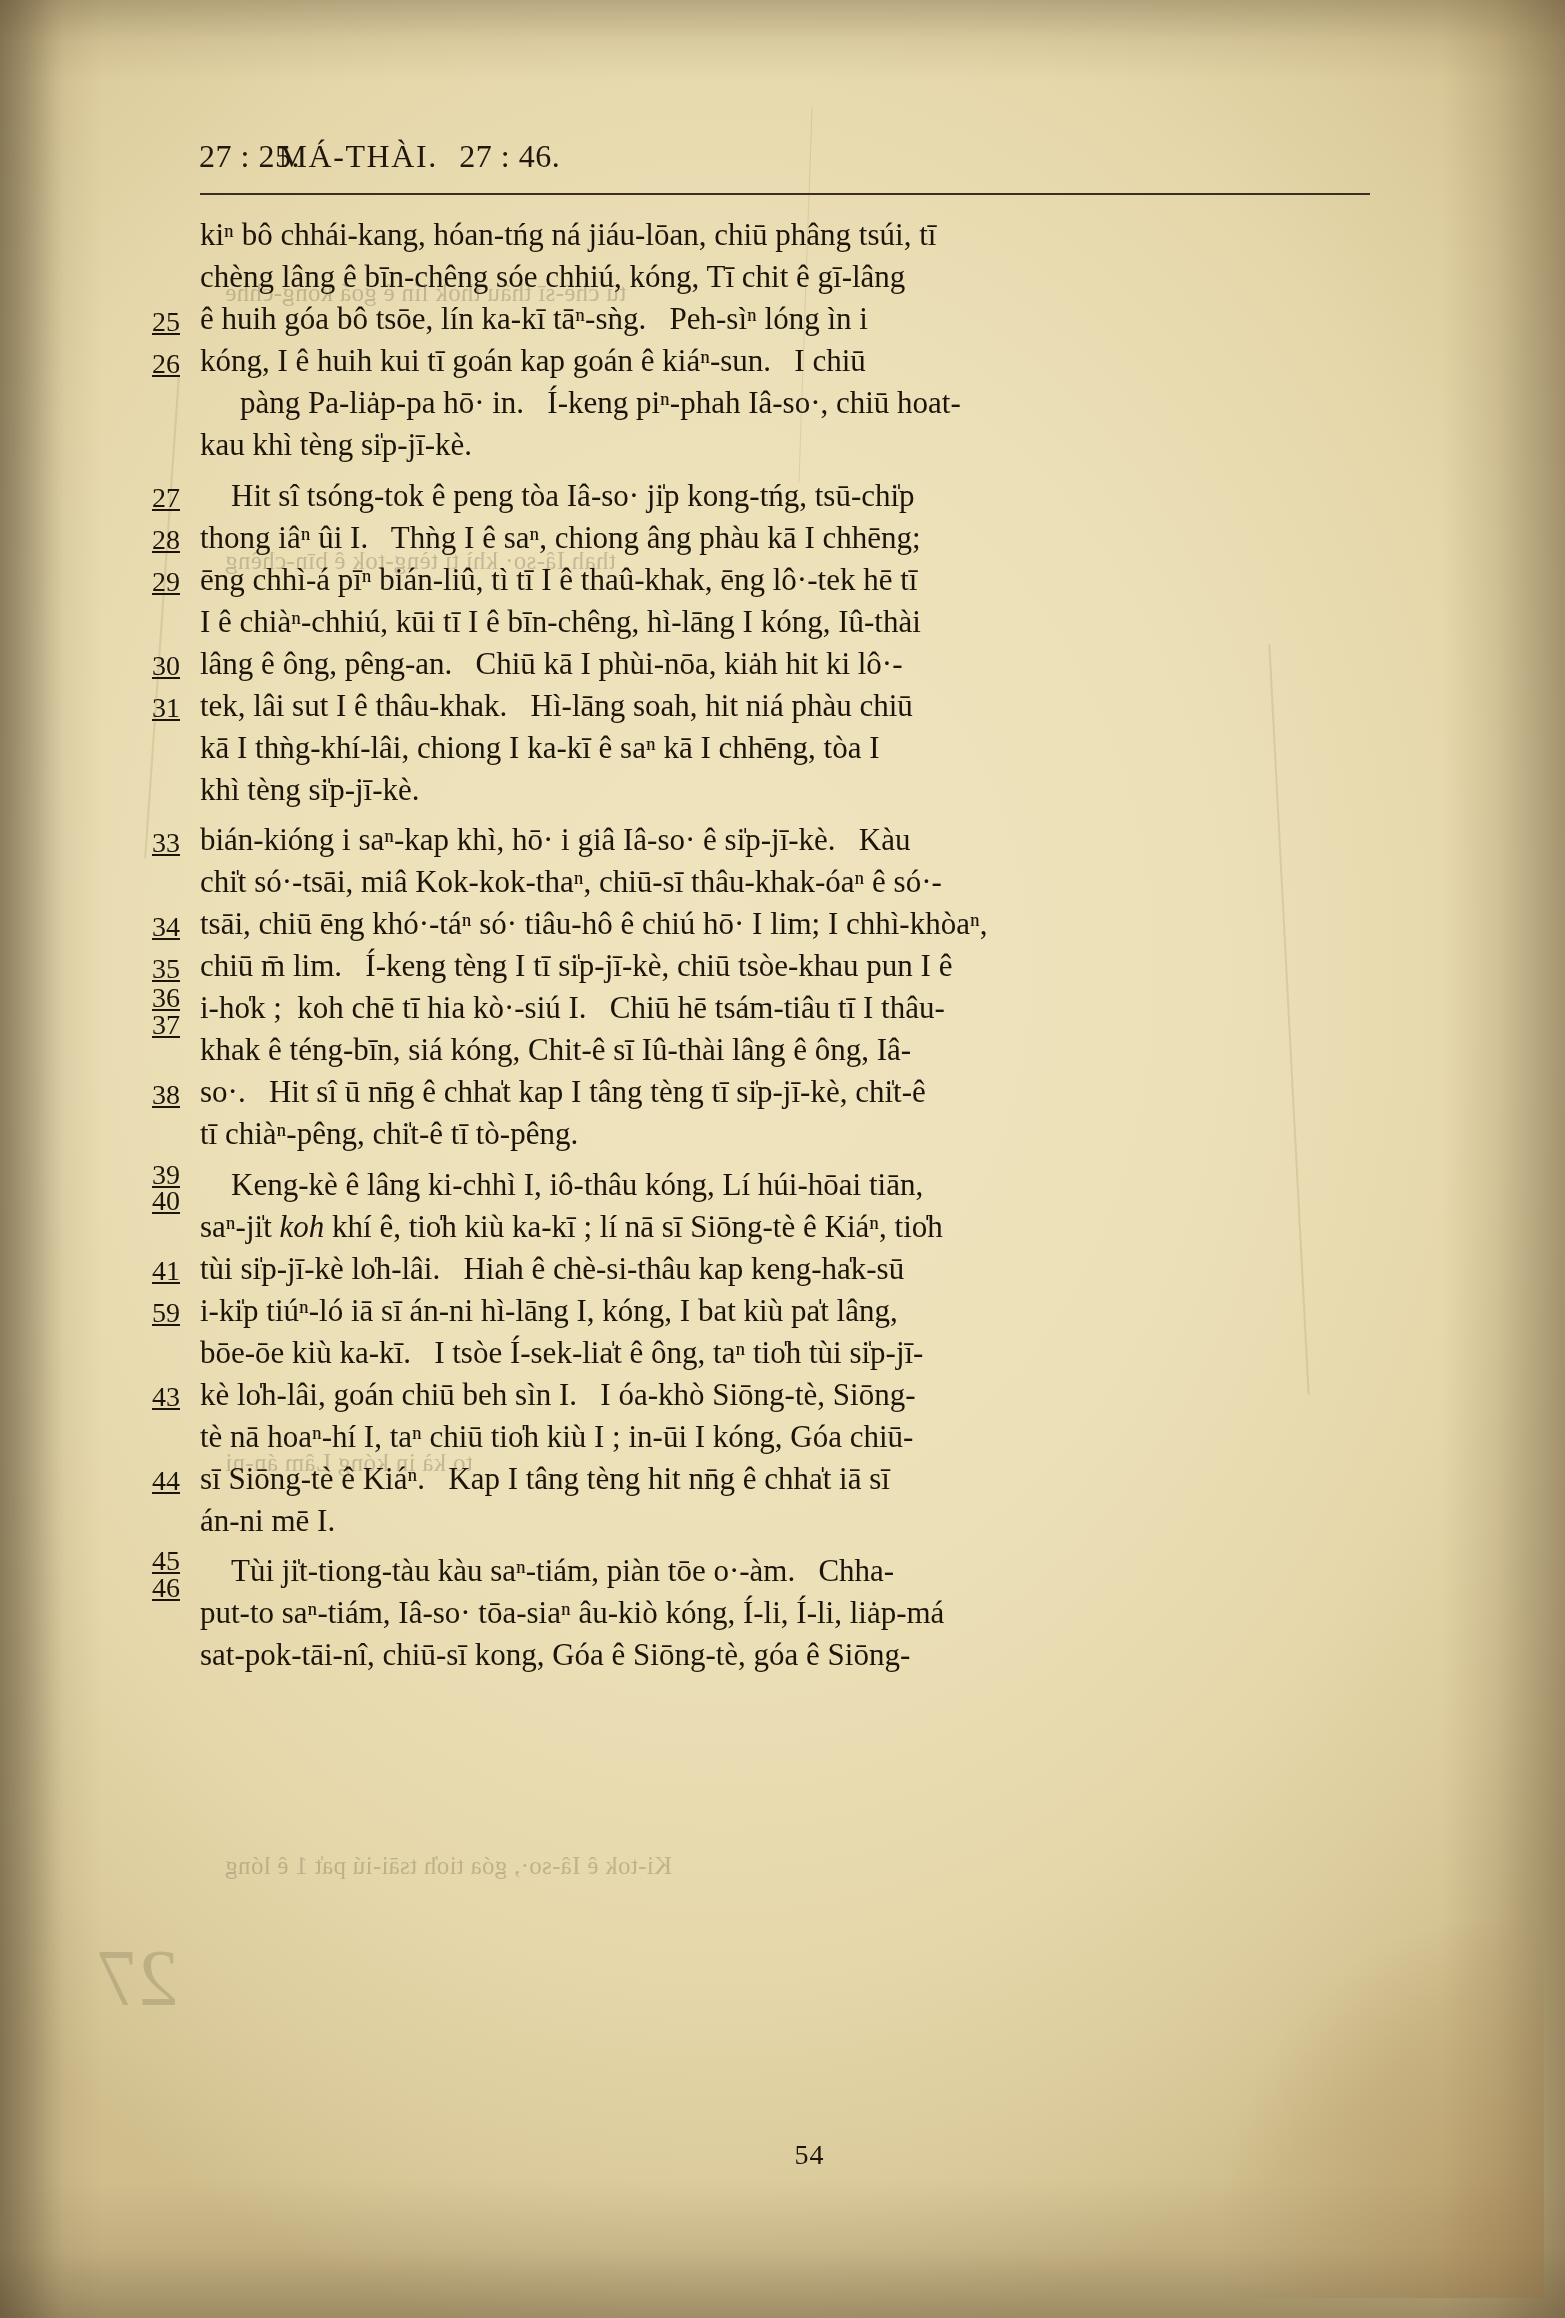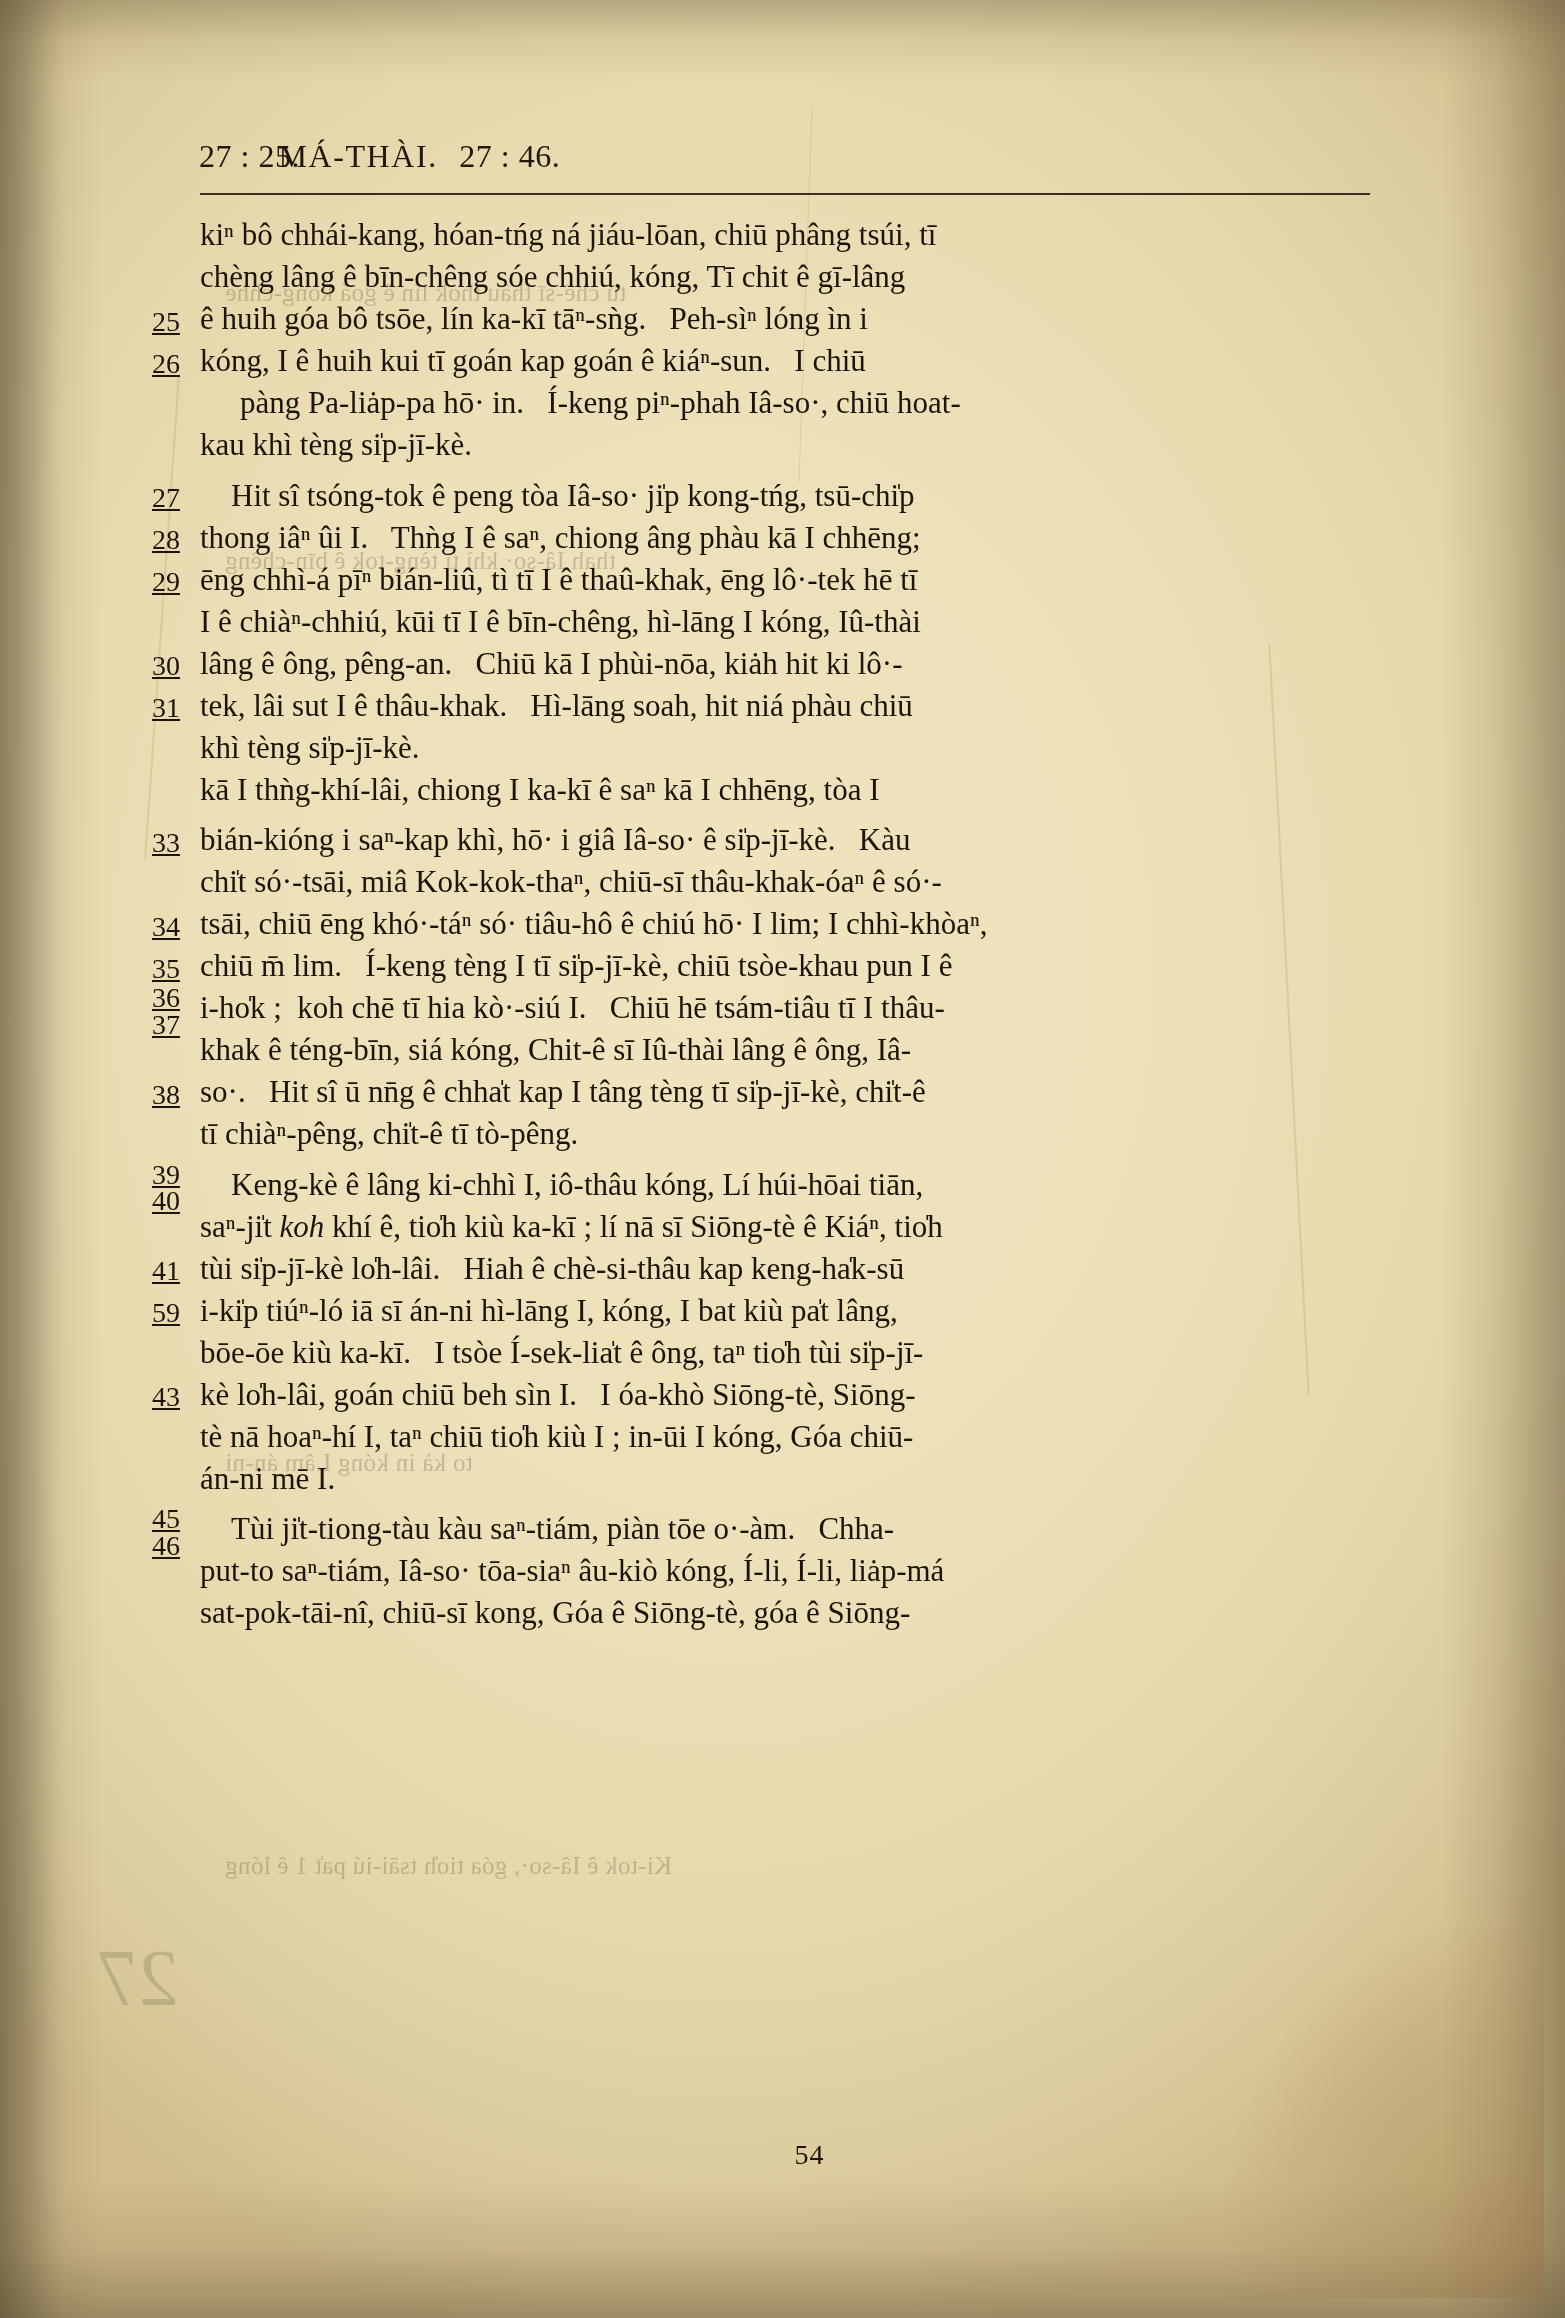--- a/index.html
+++ b/index.html
@@ -217,22 +217,22 @@
         <span class="line">kau khì tèng si̍p-jī-kè.</span>
       </div>
 
       <div class="para">
         <span class="line"><span class="vnum">27</span><span>    Hit sî tsóng-tok ê peng tòa Iâ-so· ji̍p kong-tńg, tsū-chi̍p</span></span>
         <span class="line"><span class="vnum">28</span><span>thong iâⁿ ûi I.   Thǹg I ê saⁿ, chiong âng phàu kā I chhēng;</span></span>
         <span class="line"><span class="vnum">29</span><span>ēng chhì-á pīⁿ bián-liû, tì tī I ê thaû-khak, ēng lô·-tek hē tī</span></span>
         <span class="line">I ê chiàⁿ-chhiú, kūi tī I ê bīn-chêng, hì-lāng I kóng, Iû-thài</span>
         <span class="line"><span class="vnum">30</span><span>lâng ê ông, pêng-an.   Chiū kā I phùi-nōa, kiȧh hit ki lô·-</span></span>
         <span class="line"><span class="vnum">31</span><span>tek, lâi sut I ê thâu-khak.   Hì-lāng soah, hit niá phàu chiū</span></span>
+        <span class="line">kā I thǹg-khí-lâi, chiong I ka-kī ê saⁿ kā I chhēng, tòa I</span>
         <span class="line">khì tèng si̍p-jī-kè.</span>
-        <span class="line">kā I thǹg-khí-lâi, chiong I ka-kī ê saⁿ kā I chhēng, tòa I</span>
       </div>
 
       <div class="para">
         <span class="line"><span class="vnum">33</span><span>bián-kióng i saⁿ-kap khì, hō· i giâ Iâ-so· ê si̍p-jī-kè.   Kàu</span></span>
         <span class="line">chi̍t só·-tsāi, miâ Kok-kok-thaⁿ, chiū-sī thâu-khak-óaⁿ ê só·-</span>
         <span class="line"><span class="vnum">34</span><span>tsāi, chiū ēng khó·-táⁿ só· tiâu-hô ê chiú hō· I lim; I chhì-khòaⁿ,</span></span>
         <span class="line"><span class="vnum">35</span><span>chiū m̄ lim.   Í-keng tèng I tī si̍p-jī-kè, chiū tsòe-khau pun I ê</span></span>
         <span class="line"><span class="vnum" style="top:-3.2px">36</span><span class="vnum" style="top:23.6px">37</span><span>i-ho̍k ;  koh chē tī hia kò·-siú I.   Chiū hē tsám-tiâu tī I thâu-</span></span>
         <span class="line">khak ê téng-bīn, siá kóng, Chit-ê sī Iû-thài lâng ê ông, Iâ-</span>
         <span class="line"><span class="vnum">38</span><span>so·.   Hit sî ū nn̄g ê chha̍t kap I tâng tèng tī si̍p-jī-kè, chi̍t-ê</span></span>
@@ -240,20 +240,21 @@
       </div>
 
       <div class="para">
         <span class="line"><span class="vnum" style="top:-3.2px">39</span><span class="vnum" style="top:23.6px">40</span><span>    Keng-kè ê lâng ki-chhì I, iô-thâu kóng, Lí húi-hōai tiān,</span></span>
         <span class="line"><span>saⁿ-ji̍t <span class="ital">koh</span> khí ê, tio̍h kiù ka-kī ; lí nā sī Siōng-tè ê Kiáⁿ, tio̍h</span></span>
         <span class="line"><span class="vnum">41</span><span>tùi si̍p-jī-kè lo̍h-lâi.   Hiah ê chè-si-thâu kap keng-ha̍k-sū</span></span>
         <span class="line"><span class="vnum">59</span><span>i-ki̍p tiúⁿ-ló iā sī án-ni hì-lāng I, kóng, I bat kiù pa̍t lâng,</span></span>
         <span class="line">bōe-ōe kiù ka-kī.   I tsòe Í-sek-lia̍t ê ông, taⁿ tio̍h tùi si̍p-jī-</span>
         <span class="line"><span class="vnum">43</span><span>kè lo̍h-lâi, goán chiū beh sìn I.   I óa-khò Siōng-tè, Siōng-</span></span>
         <span class="line">tè nā hoaⁿ-hí I, taⁿ chiū tio̍h kiù I ; in-ūi I kóng, Góa chiū-</span>
+        <span class="line"><span class="vnum">44</span><span>sī Siōng-tè ê Kiáⁿ.   Kap I tâng tèng hit nn̄g ê chha̍t iā sī</span></span>
         <span class="line">án-ni mē I.</span>
       </div>
 
       <div class="para">
         <span class="line"><span class="vnum" style="top:-3.2px">45</span><span class="vnum" style="top:23.6px">46</span><span>    Tùi ji̍t-tiong-tàu kàu saⁿ-tiám, piàn tōe o·-àm.   Chha-</span></span>
         <span class="line">put-to saⁿ-tiám, Iâ-so· tōa-siaⁿ âu-kiò kóng, Í-li, Í-li, liȧp-má</span>
         <span class="line">sat-pok-tāi-nî, chiū-sī kong, Góa ê Siōng-tè, góa ê Siōng-</span>
       </div>
 
     </div>

